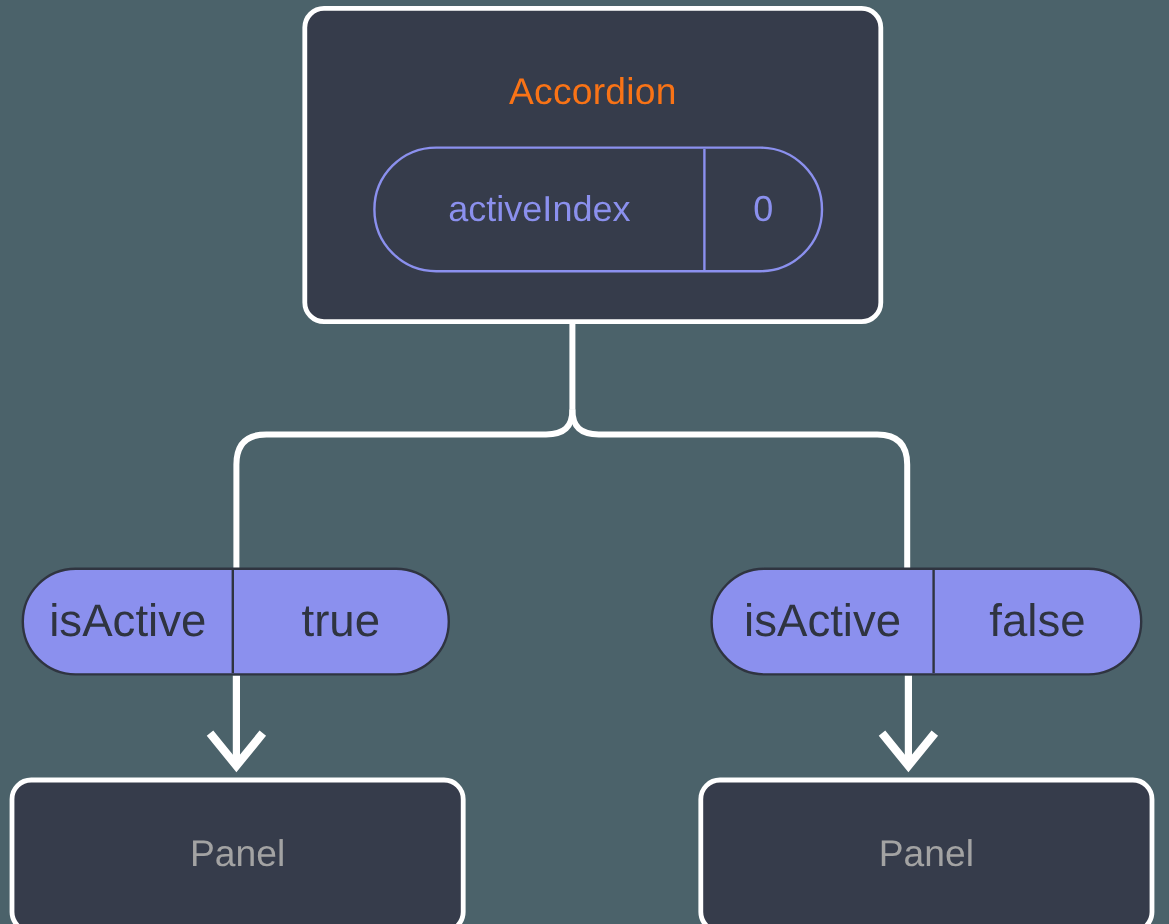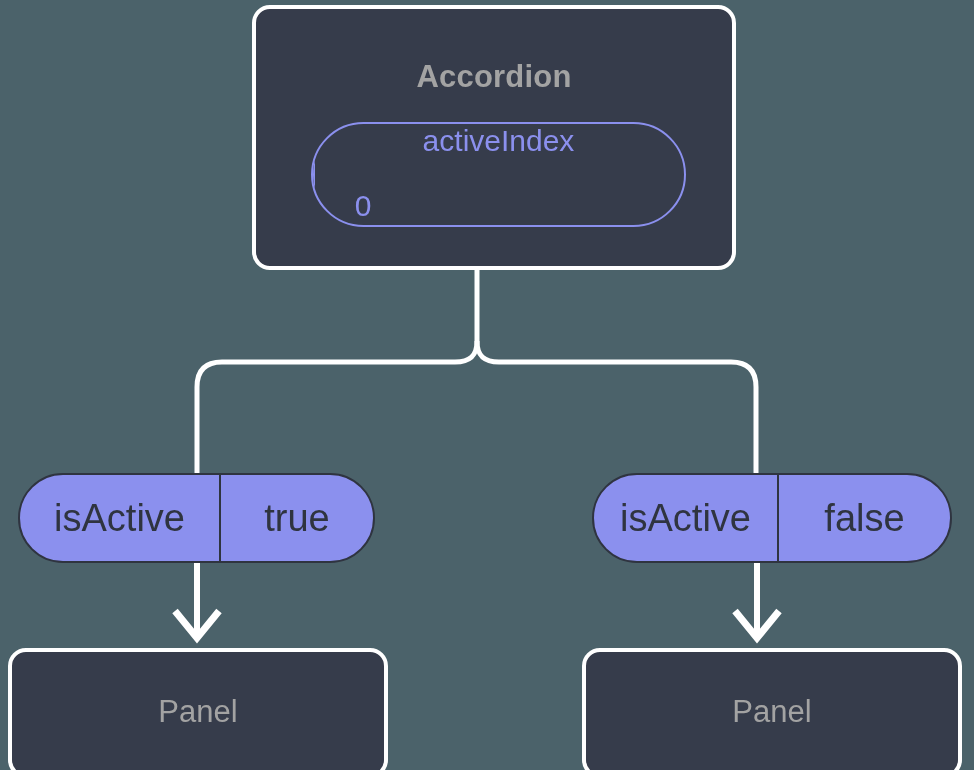--- a/index.html
+++ b/index.html
@@ -37,39 +37,37 @@
     flex-direction: column;
     align-items: center;
   }
   #accordion-node {
     left: 252px;
     top: 5px;
     width: 484px;
     height: 265px;
   }
   .node-title {
-    color: #a3a3a3;
+    color: #f97316;
     font-size: 31px;
     letter-spacing: 0.2px;
     line-height: 1;
     margin-top: 52px;
-    font-weight: bold;
   }
 
   
   .pill-outline {
     position: absolute;
     box-sizing: border-box;
     display: flex;
     align-items: stretch;
     border: 2px solid #8b90ee;
     border-radius: 999px;
     background: transparent;
     overflow: hidden;
-    flex-direction: column;
   }
   #active-index-pill {
     left: 55px;
     top: 113px;
     width: 375px;
     height: 105px;
   }
   .pill-outline .pk {
     display: flex;
     align-items: center;
@@ -117,21 +115,21 @@
     border-left: 2px solid #2f3440;
     flex: 0 0 auto;
     padding: 0 28px;
   }
   #pill-left {
     left: 18px;
     top: 473px;
     width: 357px;
     height: 90px;
   }
-  #pill-left .pv { flex: 0 0 144px; padding: 4px; text-align: right; }
+  #pill-left .pv { flex: 0 0 144px; padding: 17px; text-align: right; }
   #pill-right {
     left: 592px;
     top: 473px;
     width: 360px;
     height: 90px;
   }
   #pill-right .pv { flex: 0 0 147px; padding: 12px; }
 
   
   .panel-box {

